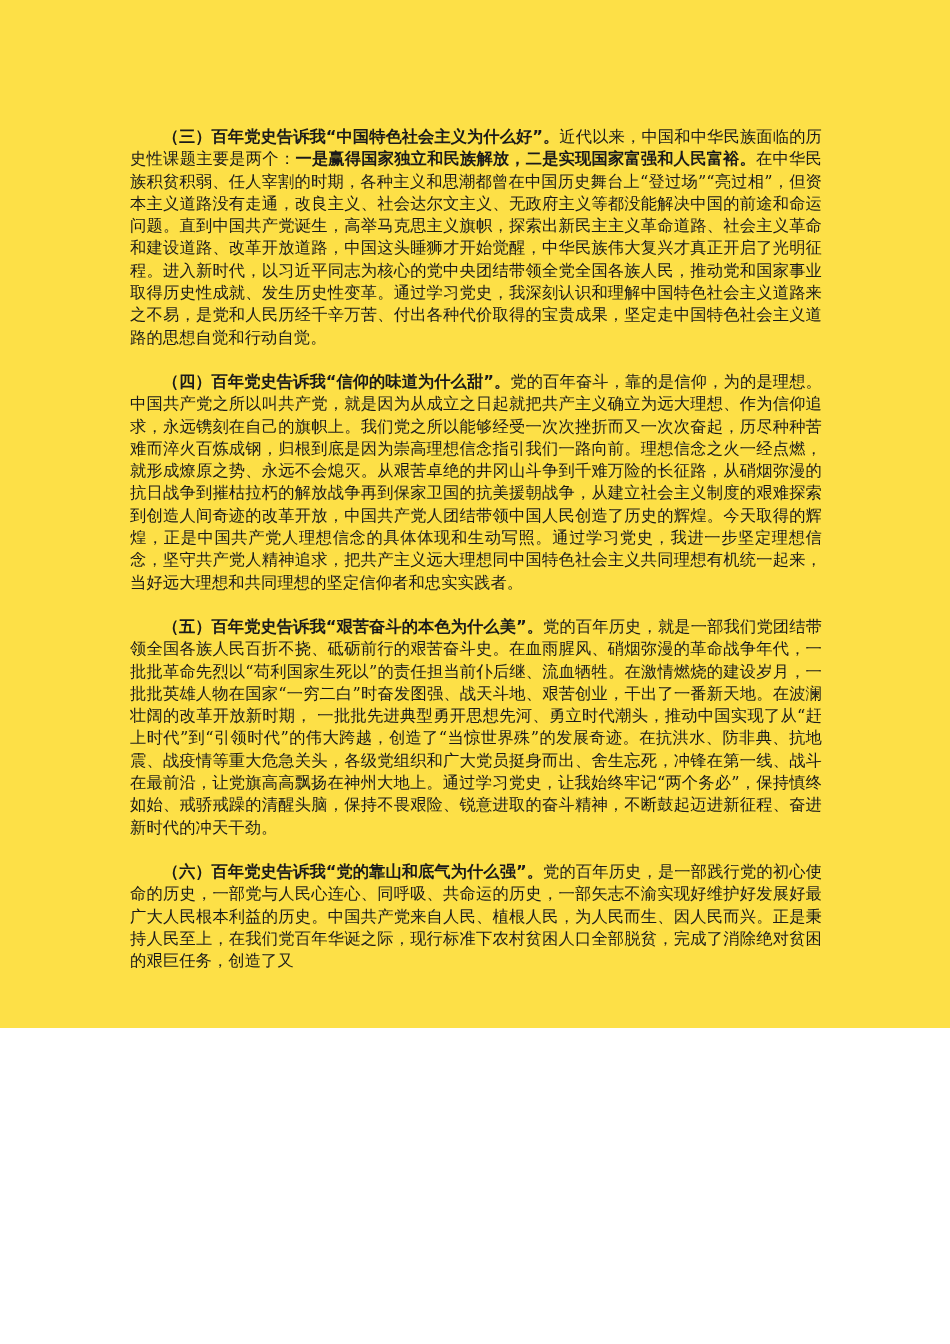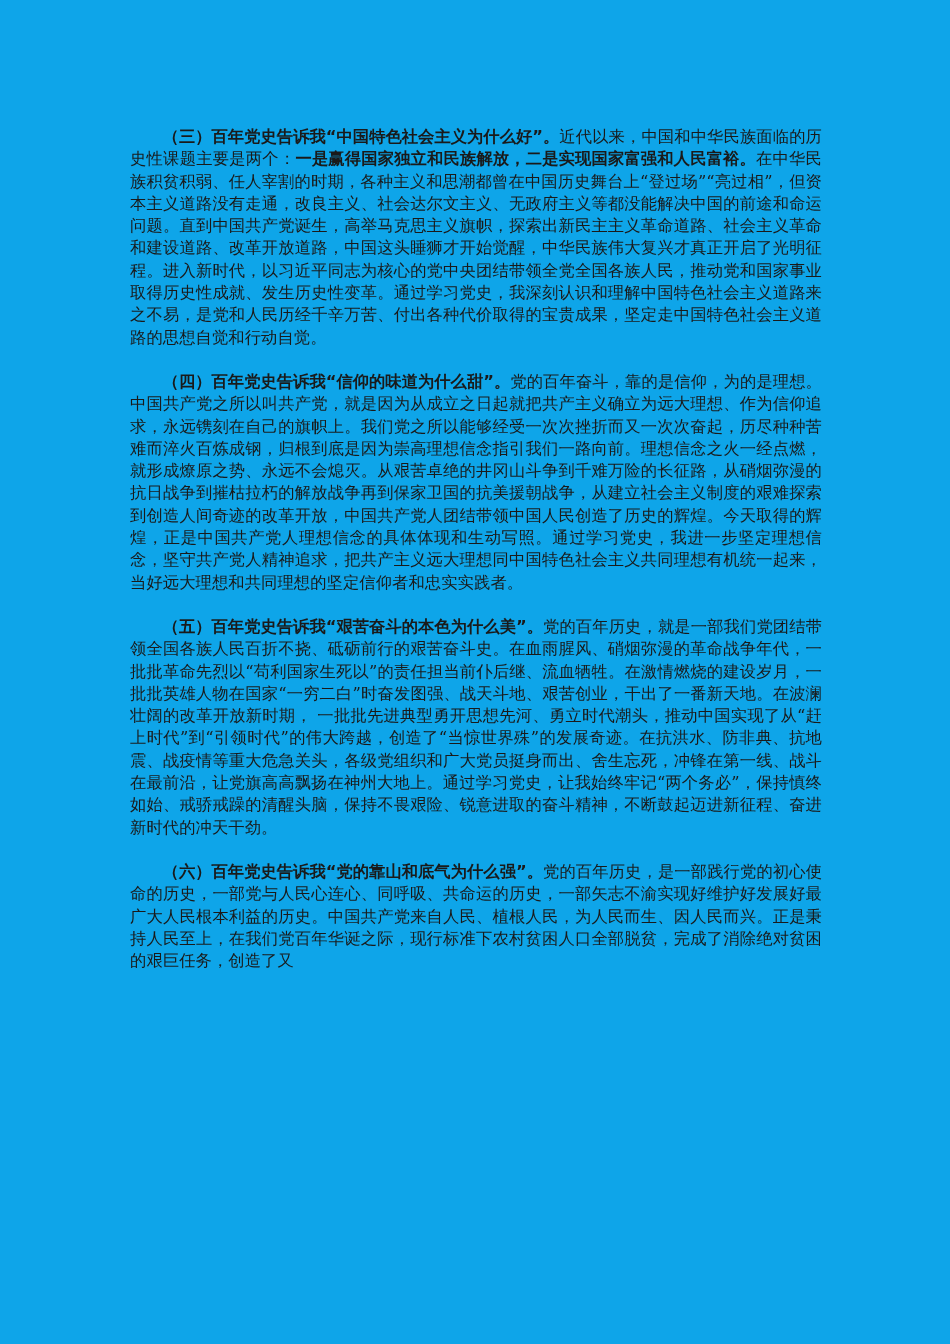--- a/index.html
+++ b/index.html
@@ -4,22 +4,22 @@
 <style>
   html, body {
     margin: 0;
     padding: 0;
     background: #ffffff;
   }
 
   .page {
     position: relative;
     width: 950px;
-    height: 1344px;
-    background: #0ea5e9;
+    height: 1028px;
+    background: #fde047;
     overflow: hidden;
     box-sizing: border-box;
   }
 
   .content {
     position: absolute;
     left: 130px;
     top: 126px;
     width: 692px;
   }

